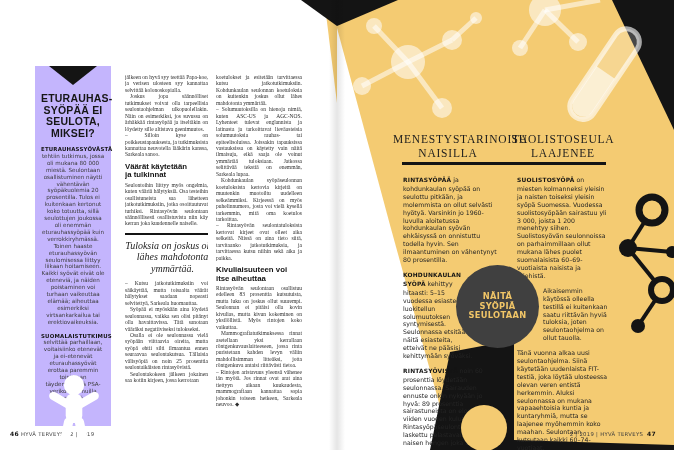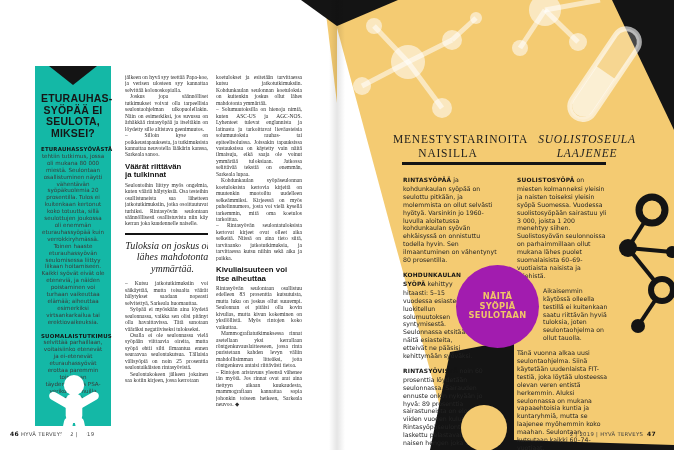--- a/index.html
+++ b/index.html
@@ -15,21 +15,21 @@
   #bg { position:absolute; left:0; top:0; width:674px; height:450px; z-index:0; }
 
   
   .fold {
     left:329px; top:0; width:16px; height:450px; z-index:6; pointer-events:none;
     background:linear-gradient(90deg, rgba(0,0,0,0) 0%, rgba(0,0,0,0.10) 50%, rgba(0,0,0,0) 100%);
   }
 
   
   .sidebar {
-    left:35px; top:66px; width:76px; height:360px; background:#14b8a6; z-index:2;
+    left:35px; top:66px; width:76px; height:360px; background:#c4b5fd; z-index:2;
     text-align:center; box-sizing:border-box; padding:0 6px;
   }
   .sidebar-tri {
     width:0; height:0; margin:0 auto;
     border-left:24px solid transparent; border-right:24px solid transparent;
     border-top:19px solid #141414;
   }
   .sidebar-title {
     font-family:"Liberation Sans",sans-serif; font-weight:bold; color:#161616;
     font-size:10.5px; line-height:11.5px; margin-top:8px; letter-spacing:0.2px;
@@ -61,37 +61,37 @@
     color:#444; letter-spacing:0.3px; z-index:2;
   }
   .footerL b, .footerR b { color:#111; font-size:6px; }
 
   
   .rp-header {
     top:133px; z-index:2; text-align:center; font-family:"Liberation Serif",serif;
     font-size:11.5px; line-height:13.5px; color:#1d1d1d; letter-spacing:0.8px;
   }
   #hdr1 { left:393px; width:110px; }
-  #hdr2 { left:532px; width:110px;font-style:italic; }
+  #hdr2 { left:508px; width:110px; }
   .rp-rule { left:402px; top:162px; width:204px; height:3px; background:#141414; z-index:2; }
 
   .colR {
     top:176px; height:258px; z-index:2; overflow:visible;
     font-family:"DejaVu Sans",sans-serif; font-size:6.2px; line-height:7.9px; color:#242424;
   }
   .colR p { margin:0 0 7px 0; }
   .colR b { font-size:5.9px; letter-spacing:0.2px; color:#141414; }
   #colA { left:403px; width:95px; height:258px; }
   #colB { left:517px; width:91px; height:270px; }
   #colA .wrapR { padding-right:24px; }     
   #colB .wrapL { padding-left:26px; }      
 
   .badge {
     left:456px; top:265px; width:83px; height:83px; border-radius:50%;
-    background:#a21caf; z-index:3; display:flex; align-items:center; justify-content:center;
+    background:#404040; z-index:3; display:flex; align-items:center; justify-content:center;
     text-align:center; font-family:"DejaVu Sans",sans-serif; font-weight:bold;
     font-size:8.3px; line-height:9.6px; color:#F0C567; letter-spacing:0.3px;
   }
   .yellow-dot {
     left:461px; top:405px; width:46px; height:46px; border-radius:50%;
     background:#F4CB72; z-index:3;
   }
   .footerR {
     left:500px; top:430px; width:156px; text-align:right; z-index:3;
     font-family:"DejaVu Sans",sans-serif; font-size:5.3px; color:#3c3c3c; letter-spacing:0.3px;
@@ -171,21 +171,21 @@
     <rect x="30" y="23" width="28" height="9" rx="4.5" transform="rotate(-30 44 27)"></rect>
     <rect x="17" y="46" width="10" height="30" rx="5" transform="rotate(12 22 61)"></rect>
     <rect x="33" y="46" width="10" height="30" rx="5" transform="rotate(-12 38 61)"></rect>
   </g>
 </svg>
 
 <div id="col1" class="abs colL">
   <p>jälkeen on hyvä syy teettää Papa-koe, ja verisen ulosteen syy kannattaa selvittää kolonoskopialla.</p>
   <p class="ind">Joskus jopa säännölliset tutkimukset voivat olla tarpeellisia seulontaohjelman ulkopuolellakin. Näin on esimerkiksi, jos suvussa on ärhäkkää rintasyöpää ja itseltäkin on löydetty sille altistava geenimuutos.</p>
   <p>– Silloin kyse on poikkeustapauksesta, ja tutkimuksista kannattaa neuvotella lääkärin kanssa, Sarkeala sanoo.</p>
-  <h3 class="pre">Väärät riittävän
+  <h3 class="pre">Väärät käytetään
 ja tulkinnat</h3>
   <p>Seulontoihin liittyy myös ongelmia, kuten vääriä hälytyksiä. Osa testeihin osallistuneista saa lähetteen jatkotutkimuksiin, jotka osoittautuvat turhiksi. Rintasyövän seulontaan säännöllisesti osallistuvista niin käy kerran joka kuudennelle naiselle.</p>
   <div class="pullquote">Tuloksia on joskus ollut lähes mahdotonta ymmärtää.</div>
   <p>– Kutsu jatkotutkimuksiin voi säikäyttää, mutta toisaalta väärät hälytykset saadaan nopeasti selvitettyä, Sarkeala huomauttaa.</p>
   <p class="ind">Syöpää ei myöskään aina löydetä seulonnassa, vaikka sen olisi pitänyt olla havaittavissa. Tätä sanotaan vääräksi negatiiviseksi tulokseksi.</p>
   <p class="ind">Osalla ei ole seulonnassa vielä syöpään viittaavia oireita, mutta syöpä ehtii silti ilmaantua ennen seuraavaa seulontakutsua. Tällaisia välisyöpiä on noin 25 prosenttia seulontaikäisten rintasyövistä.</p>
   <p class="ind">Seulontakokeen jälkeen jokainen saa kotiin kirjeen, jossa kerrotaan</p>
 </div>
 
 <div id="col2" class="abs colL">

